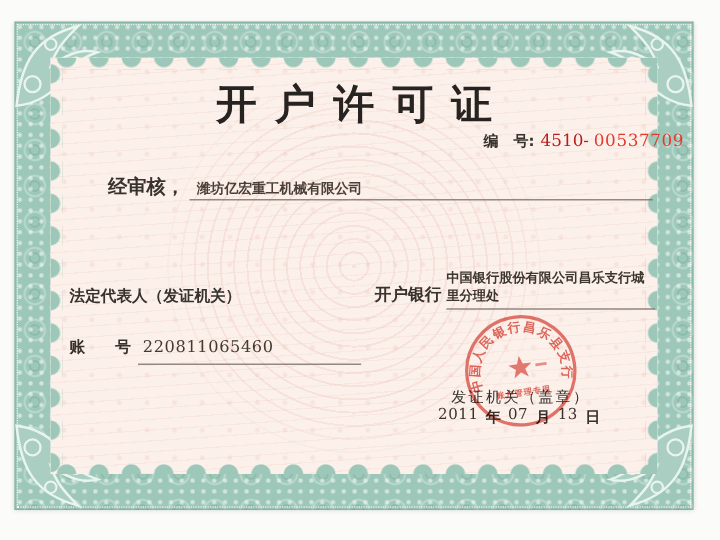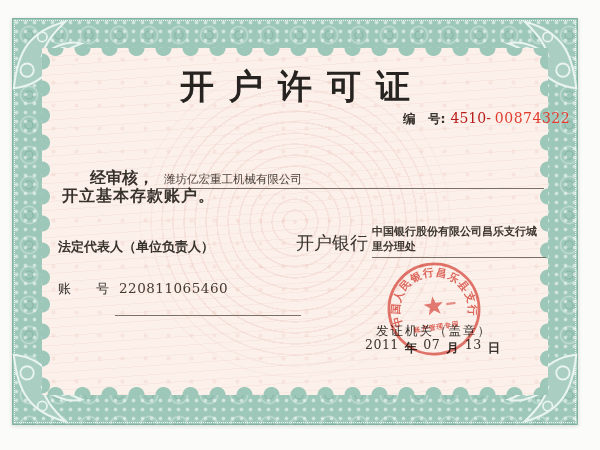--- a/index.html
+++ b/index.html
@@ -64,40 +64,40 @@
   .approval{top:92px;left:46px;font-size:12.5px;font-weight:600;}
   .approval .val{font-family:"DejaVu Serif","Liberation Serif",serif;font-weight:400;
     font-size:13.5px;position:relative;top:-3px;margin-left:6px;letter-spacing:.5px;color:#43392f;}
 
   .serial{top:92px;left:391px;font-size:12.5px;font-weight:600;}
   .serial .pre{font-family:"DejaVu Serif","Liberation Serif",serif;font-weight:400;
     font-size:14px;margin-left:5px;color:#b91c1c;}
   .serial .num{font-family:"DejaVu Serif","Liberation Serif",serif;font-weight:400;
     font-size:14px;color:var(--serial-red,#e23b2e);letter-spacing:.5px;margin-left:4px;}
 
-  .line1{top:149px;left:78px;right:26px;display:flex;align-items:baseline;
+  .line1{top:116px;left:78px;right:26px;display:flex;align-items:baseline;
     font-size:16px;font-weight:600;}
-  .line1 .company{flex:1;margin:5px 8px 0 4px;border-bottom:1px solid #7a7068;
-    font-size:11.5px;font-weight:400;padding:0 0 1px 6px;color:#4a4038;white-space:nowrap;}
+  .line1 .company{flex:1;margin:16px 8px 0 4px;border-bottom:1px solid #7a7068;
+    font-size:11.5px;font-weight:700;padding:0 0 1px 6px;color:#4a4038;white-space:nowrap;}
   .line2{top:168px;left:50px;font-size:16px;font-weight:600;letter-spacing:1px;}
 
   .row3{top:198px;left:46px;right:32px;height:42px;display:flex;align-items:flex-end;}
   .row3 .lab1{font-size:13px;font-weight:600;padding-bottom:2px;white-space:nowrap;}
   .row3 .name{width:88px;border-bottom:1px solid #7a7068;font-size:12px;
     padding:0 0 2px 4px;color:#4a4038;}
   .row3 .bankwrap{margin-left:auto;display:flex;align-items:flex-end;}
-  .row3 .lab2{font-size:18px;font-weight:400;padding-bottom:3px;margin-right:4px;white-space:nowrap;}
+  .row3 .lab2{font-size:14px;font-weight:700;padding-bottom:3px;margin-right:4px;white-space:nowrap;}
   .row3 .bank{width:174px;border-bottom:1px solid #7a7068;font-size:11px;font-weight:600;
     line-height:1.35;padding-bottom:2px;color:#3d362e;}
 
   .row4{top:262px;left:46px;display:flex;align-items:baseline;}
-  .row4 .lab{font-size:13px;font-weight:400;letter-spacing:6px;white-space:nowrap;text-align:center;}
+  .row4 .lab{font-size:13px;font-weight:700;letter-spacing:6px;white-space:nowrap;text-align:center;}
   .row4 .num{width:182px;border-bottom:1px solid #7a7068;
     font-family:"DejaVu Serif","Liberation Serif",serif;font-size:13.5px;
-    padding:0 0 19px 4px;color:#43392f;letter-spacing:.5px;}
+    padding:0 0 6px 4px;color:#43392f;letter-spacing:.5px;}
 
   .issuer{top:305px;left:364px;font-size:12.5px;font-weight:400;letter-spacing:2px;}
   .dateline{top:322px;left:350px;display:flex;align-items:center;font-size:12.5px;}
   .dateline .n{font-family:"DejaVu Serif","Liberation Serif",serif;
     position:relative;top:-4px;margin:0 3px;letter-spacing:.5px;color:#3a332c;}
   .dateline .u{margin:0 3px;font-weight:600;}
 
   .seal{position:absolute;left:371px;top:240px;width:102px;height:102px;
     transform:rotate(-8deg);opacity:.88;mix-blend-mode:multiply;}
 </style>
@@ -139,31 +139,30 @@
     </div>
     <div class="sc sc-top"></div>
     <div class="sc sc-bottom"></div>
     <div class="sc sc-left"></div>
     <div class="sc sc-right"></div>
 
     <div class="txt title">开户许可证</div>
 
 
     <div class="txt serial">
-      <span>编　号:</span><span class="pre">4510-</span><span class="num">00874322</span>
+      <span>编　号:</span><span class="pre">4510-</span><span class="num">00537709</span>
     </div>
 
     <div class="txt line1">
       <span>经审核，</span>
       <span class="company">潍坊亿宏重工机械有限公司</span>
     </div>
-    <div class="txt line2">开立基本存款账户。</div>
 
     <div class="txt row3">
-      <span class="lab1">法定代表人（单位负责人）</span>
+      <span class="lab1">法定代表人（发证机关）</span>
       <span class="bankwrap">
         <span class="lab2">开户银行</span>
         <span class="bank">中国银行股份有限公司昌乐支行城里分理处</span>
       </span>
     </div>
 
     <div class="txt row4">
       <span class="lab">账　号</span>
       <span class="num">220811065460</span>
     </div>

